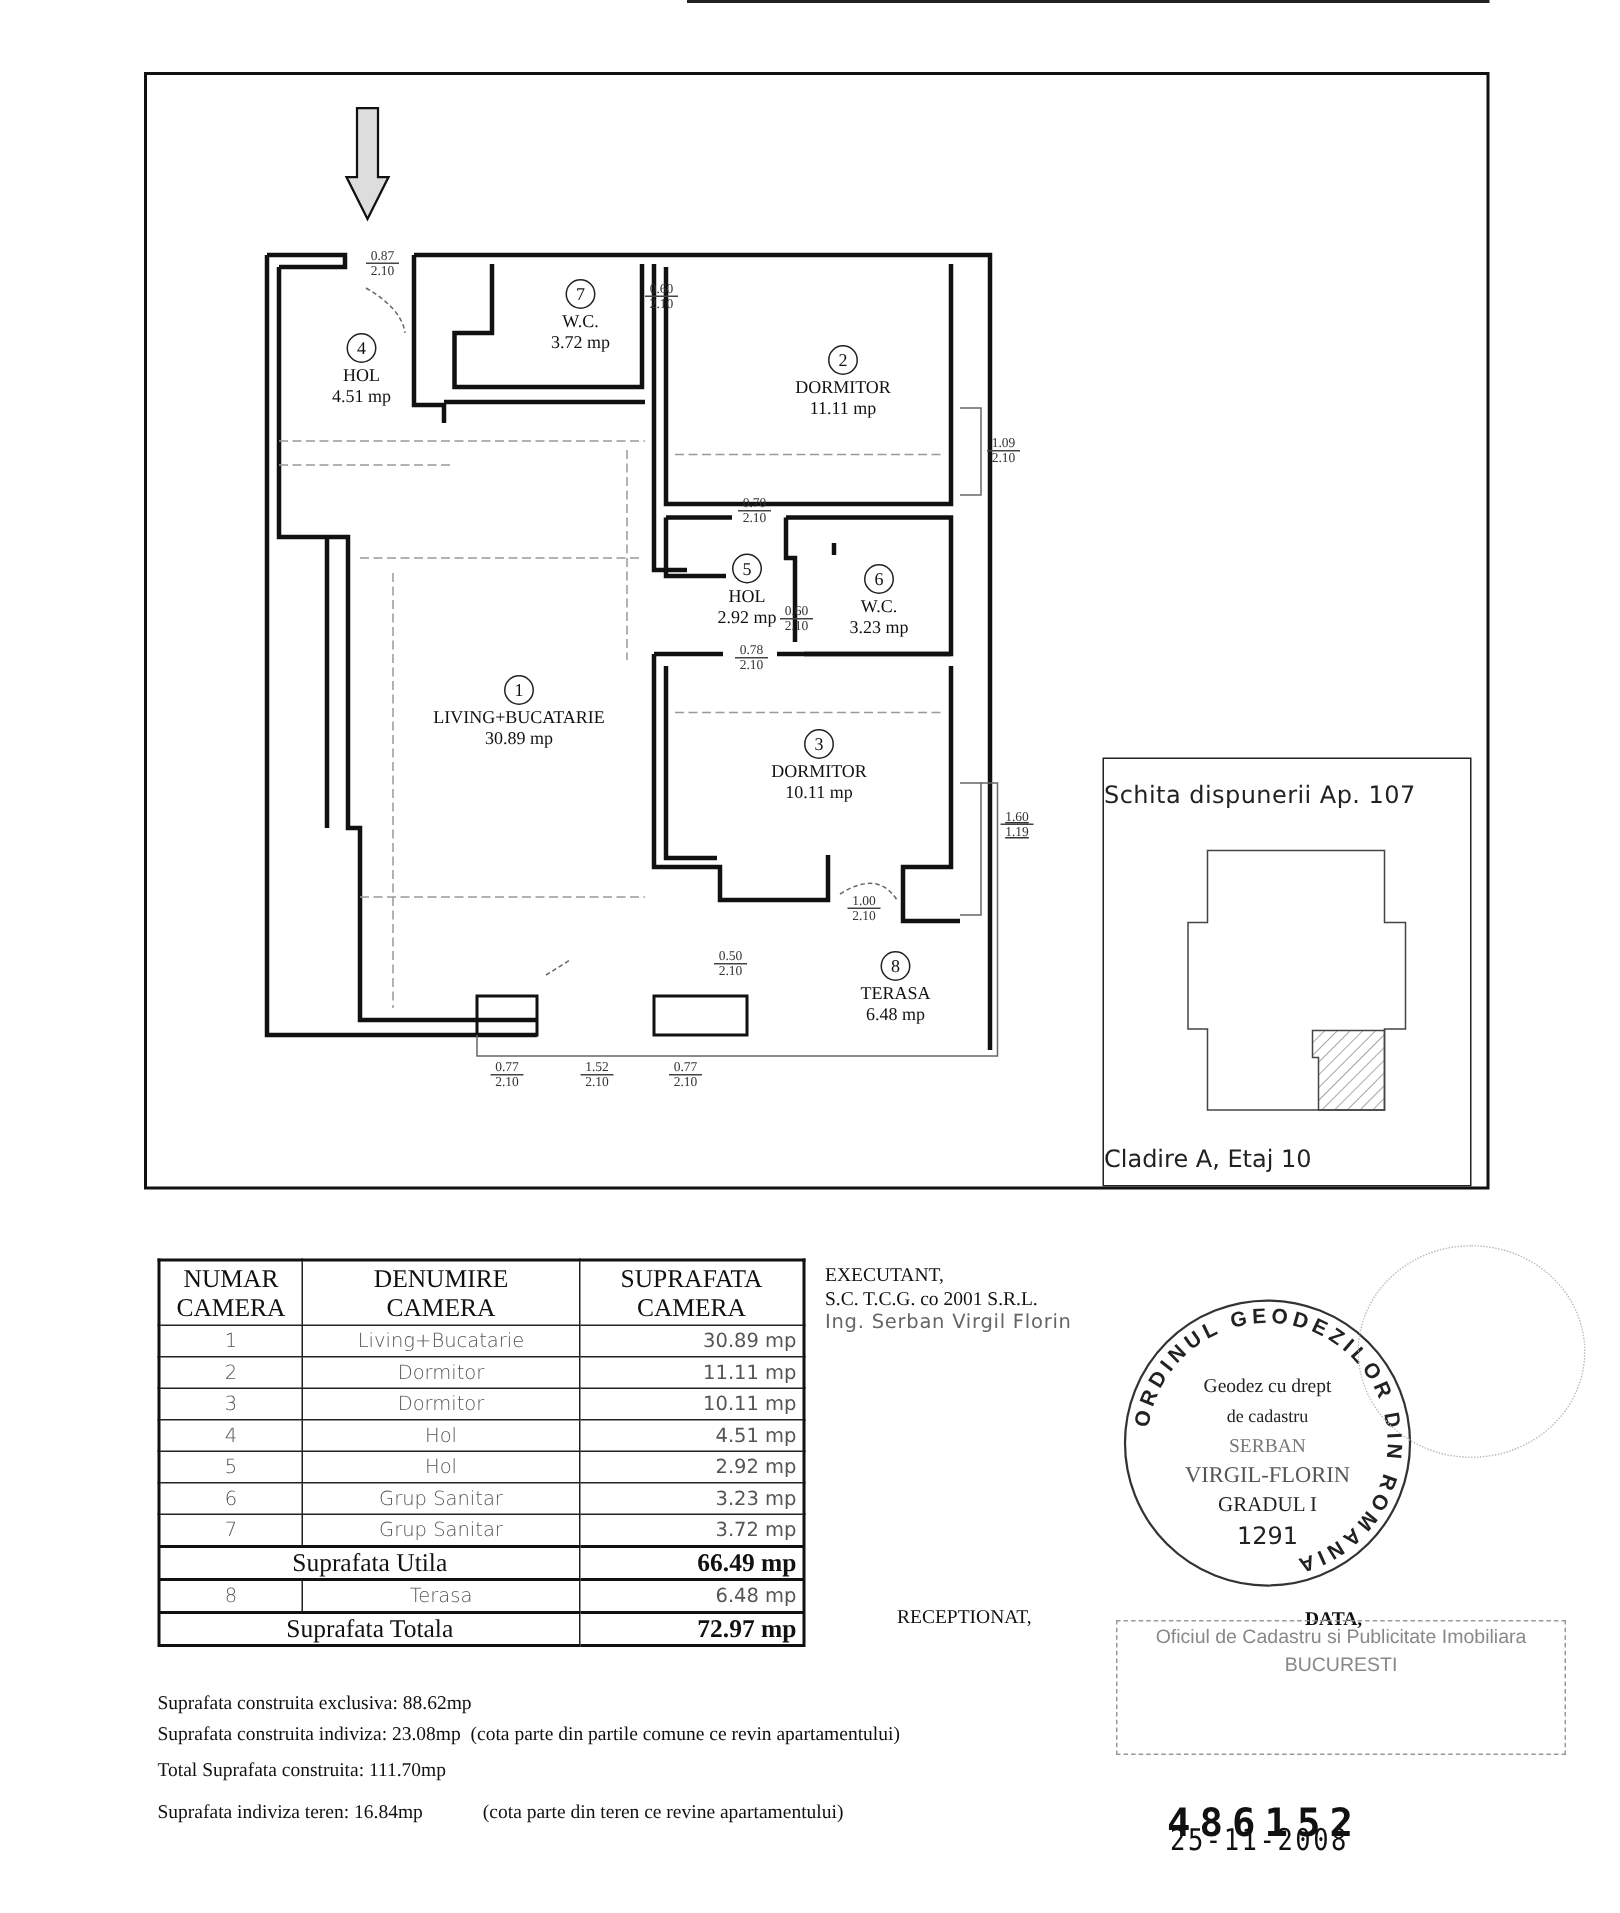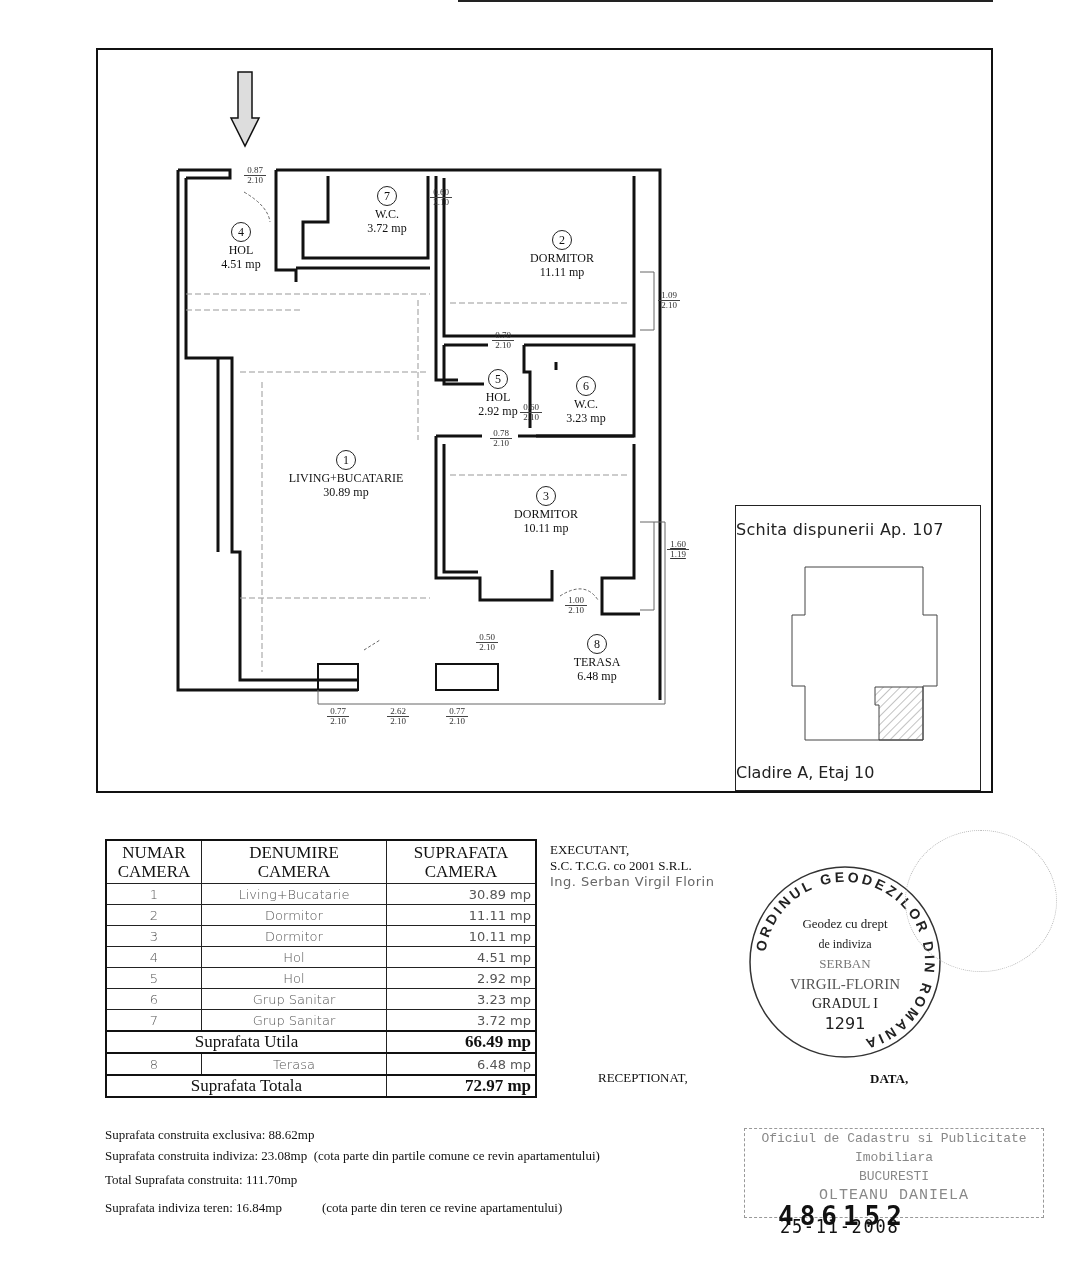--- a/index.html
+++ b/index.html
@@ -20,21 +20,21 @@
   table.rooms{position:absolute;left:93px;top:839px;width:432px;border-collapse:collapse;border:2px solid #111;margin-left:12px;}
   table.rooms td,table.rooms th{border:1px solid #222;padding:0 4px;height:20px;}
   table.rooms th{font-family:"Liberation Serif",serif;font-weight:normal;font-size:17px;line-height:19px;height:42px;}
   table.rooms td.c{font-family:"DejaVu Sans",sans-serif;font-size:13px;color:#555;text-align:center;font-weight:200;}
   table.rooms td.r{font-family:"DejaVu Sans",sans-serif;font-size:13px;color:#555;text-align:right;}
   table.rooms tr.sum td{font-family:"Liberation Serif",serif;font-size:17px;color:#111;border-top:2px solid #111;border-bottom:2px solid #111;}
   table.rooms tr.sum td.r{font-family:"Liberation Serif",serif;font-weight:bold;color:#111;font-size:17px;padding-left:19px;}
   .notes{position:absolute;left:105px;font-size:13px;font-family:"Liberation Serif",serif;color:#111;}
   .exec{position:absolute;text-align:left;font-size:13px;font-family:"Liberation Serif",serif;}
   .exec .ing{font-family:"DejaVu Sans",sans-serif;font-size:13px;color:#666;letter-spacing:0.5px;}
-  .stampbox{position:absolute;left:744px;top:1080px;width:298px;height:88px;border:1px dashed #999;color:#888;font-family:Liberation Mono, monospace;text-align:center;font-size:13px;line-height:19px;margin-top:48px;}
+  .stampbox{position:absolute;left:744px;top:1080px;width:298px;height:88px;border:1px dashed #999;color:#888;font-family:Liberation Sans, sans-serif;text-align:center;font-size:13px;line-height:19px;}
   .bignum{position:absolute;left:778px;top:1183px;font-family:"DejaVu Sans Mono",monospace;font-size:26px;font-weight:bold;color:#111;letter-spacing:6px;margin-top:18px;}
   .bigdate{position:absolute;left:780px;top:1214px;font-family:"DejaVu Sans Mono",monospace;font-size:20px;color:#111;letter-spacing:2px;transform:scaleX(0.85);transform-origin:left;}
 </style>
 </head>
 <body>
 
 <div class="abs topline"></div>
 
 <div class="abs frame"></div>
 
@@ -180,21 +180,21 @@
   </div>
 <div class="dim" style="left:476px;top:633px;width:22px;">
     <span class="t">0.50</span>
     <span>2.10</span>
   </div>
 <div class="dim" style="left:327px;top:707px;width:22px;">
     <span class="t">0.77</span>
     <span>2.10</span>
   </div>
 <div class="dim" style="left:387px;top:707px;width:22px;">
-    <span class="t">2.62</span>
+    <span class="t">1.52</span>
     <span>2.10</span>
   </div>
 <div class="dim" style="left:446px;top:707px;width:22px;">
     <span class="t">0.77</span>
     <span>2.10</span>
   </div>
 
 <div class="abs inset">
   <div class="ttl">Schita dispunerii Ap. 107</div>
   <div class="ft">Cladire A, Etaj 10</div>
@@ -272,33 +272,32 @@
 <div class="abs" style="left:745px;top:862px;width:200px;height:200px;">
   <svg width="200" height="200">
     <circle cx="100" cy="100" r="95" fill="none" stroke="#333" stroke-width="1.5"></circle>
     <defs>
         <path id="ring" d="M100 100 m-80 0 a80 80 0 1 1 160 0 a80 80 0 1 1 -160 0"></path>
       </defs>
     <text font-family="Liberation Sans, sans-serif" font-size="14" font-weight="bold" fill="#222" letter-spacing="3"><textPath href="#ring" startOffset="2%">ORDINUL GEODEZILOR DIN ROMANIA</textPath></text>
   </svg>
   <div style="position:absolute;left:30px;top:52px;width:140px;text-align:center;font-size:13px;line-height:20px;color:#222;">
     <div>Geodez cu drept</div>
-    <div style="font-size:12px;">de indiviza</div>
+    <div style="font-size:12px;">de cadastru</div>
     <div style="color:#777;">SERBAN</div>
     <div style="color:#555;font-size:15px;">VIRGIL-FLORIN</div>
     <div style="font-size:14px;">GRADUL I</div>
     <div style="font-size:16px;font-family:'DejaVu Sans',sans-serif;">1291</div>
   </div>
 </div>
 
 <div class="abs" style="left:905px;top:830px;width:150px;height:140px;border:1px dotted #bbb;border-radius:50%;"></div>
 
 <div class="exec" style="left:598px;top:1070px;">RECEPTIONAT,</div>
 <div class="exec" style="left:870px;top:1071px;font-weight:bold;">DATA,</div>
 
 <div class="stampbox">
   <div>Oficiul de Cadastru si Publicitate Imobiliara</div>
   <div>BUCURESTI</div>
-  <div style="font-size:15px;letter-spacing:1px;">OLTEANU DANIELA</div>
 </div>
 
 <div class="bignum">486152</div>
 <div class="bigdate">25-11-2008</div>
 
 </body></html>

